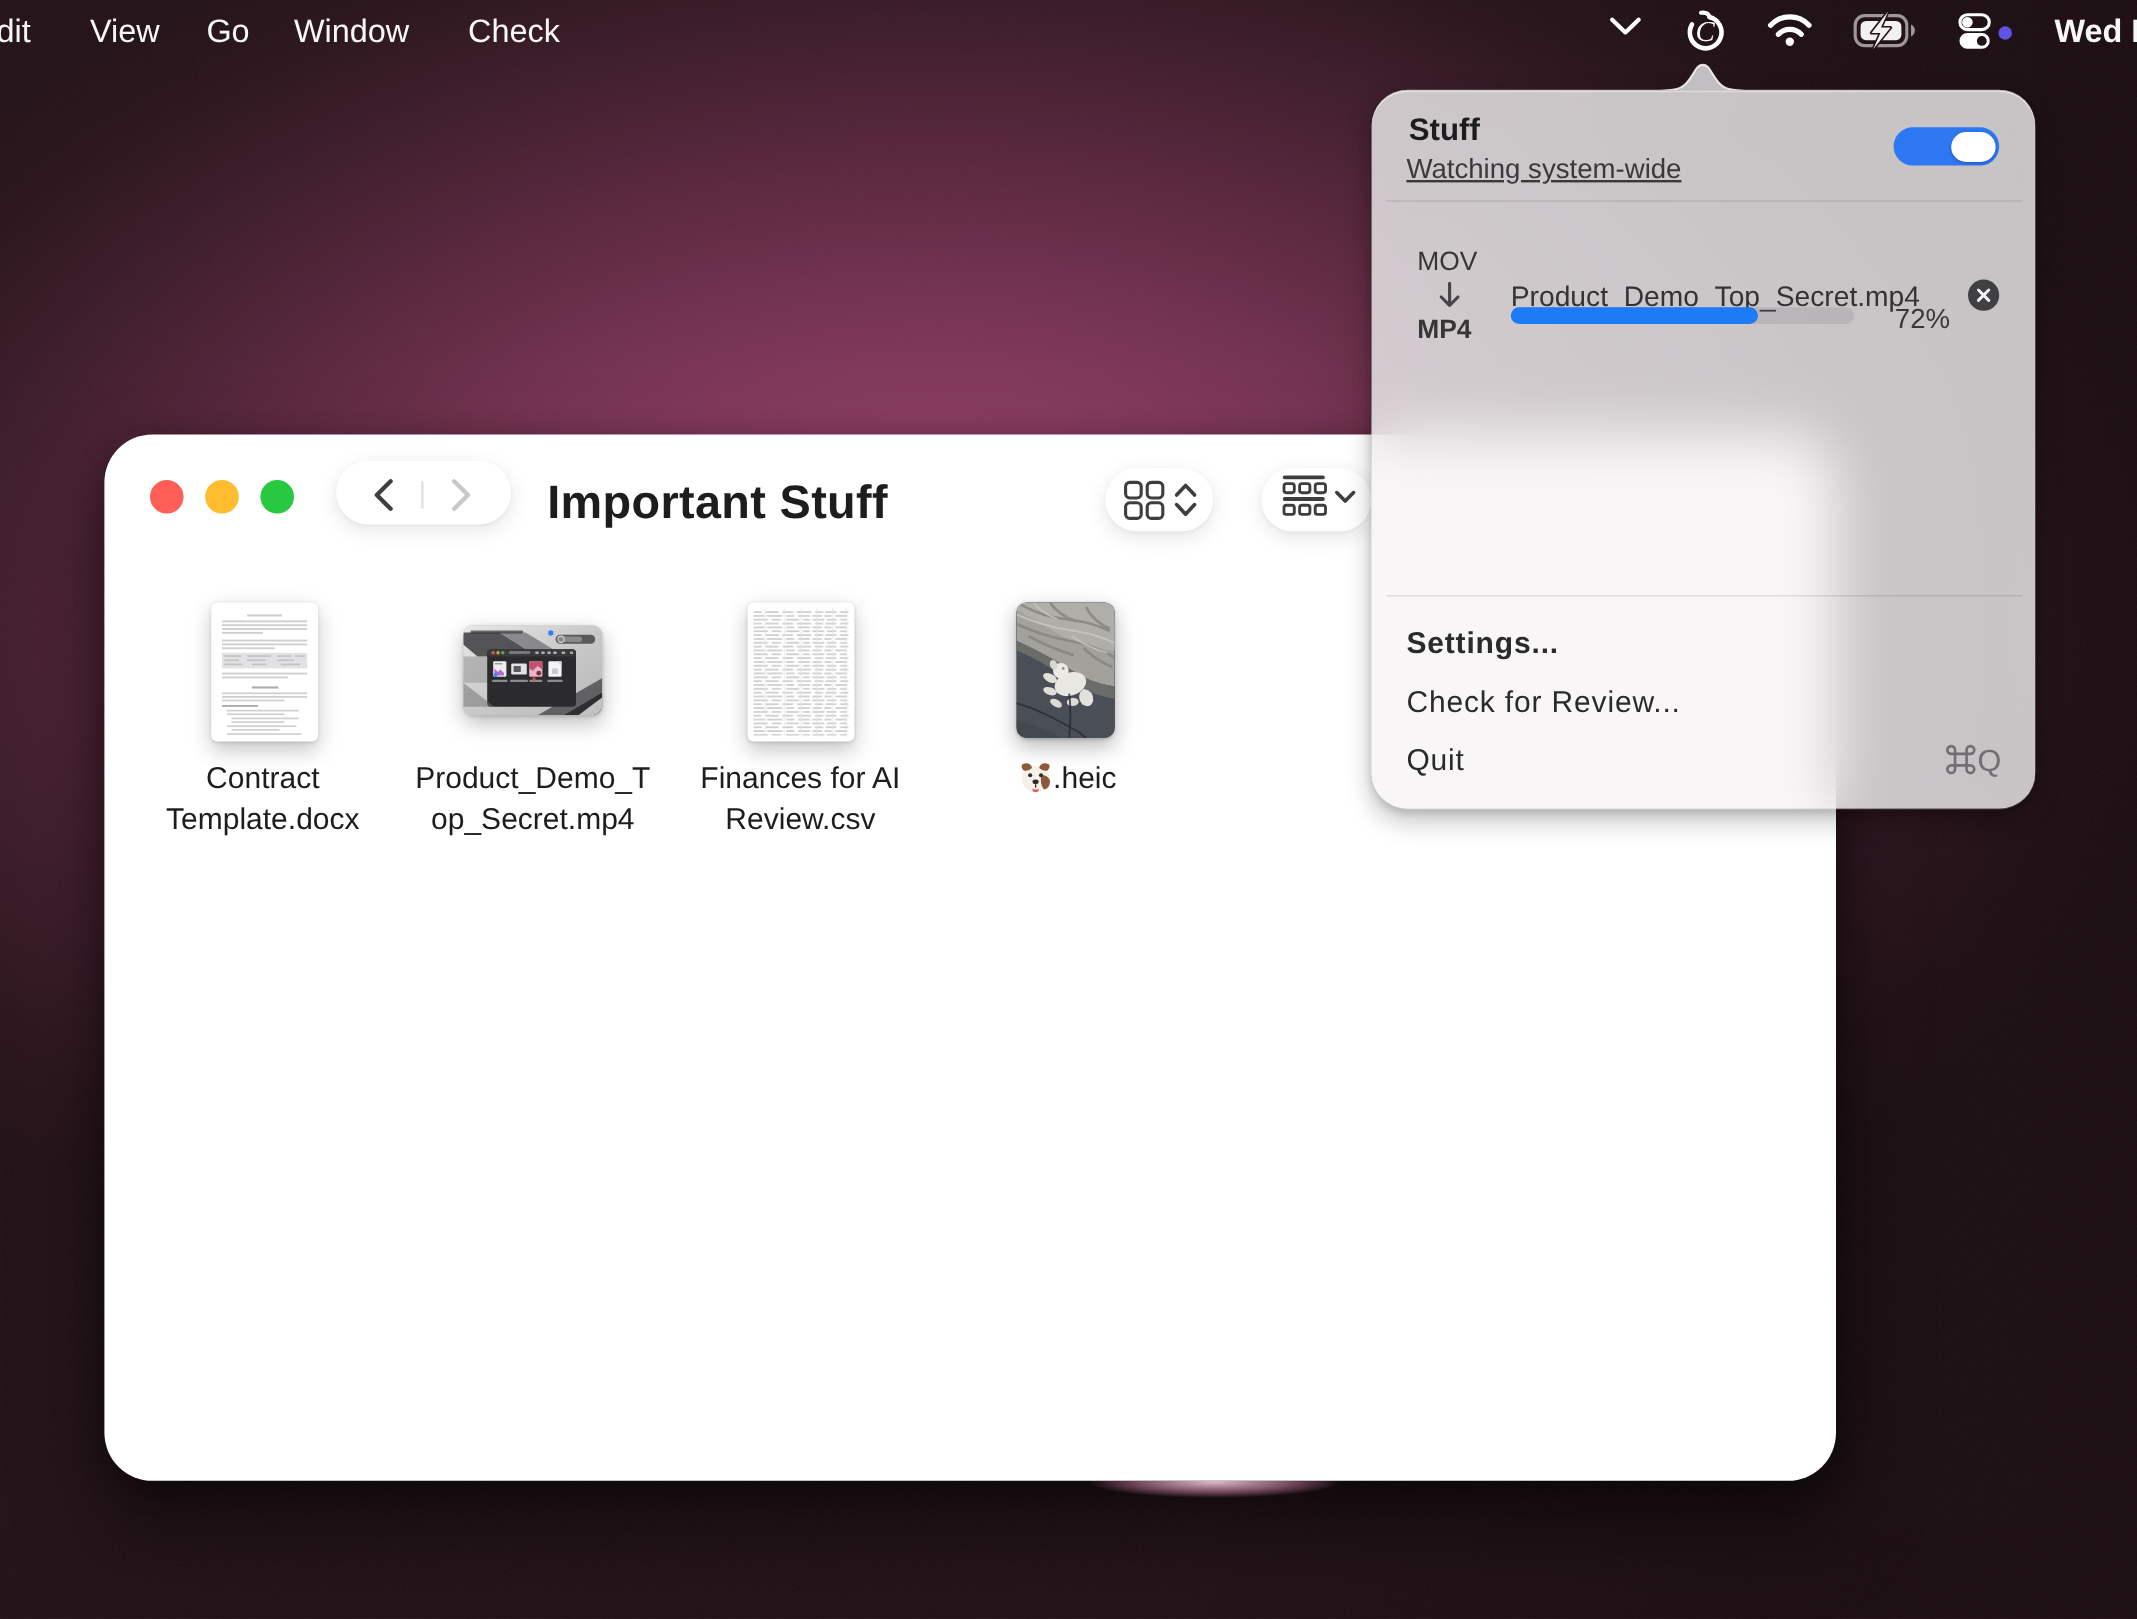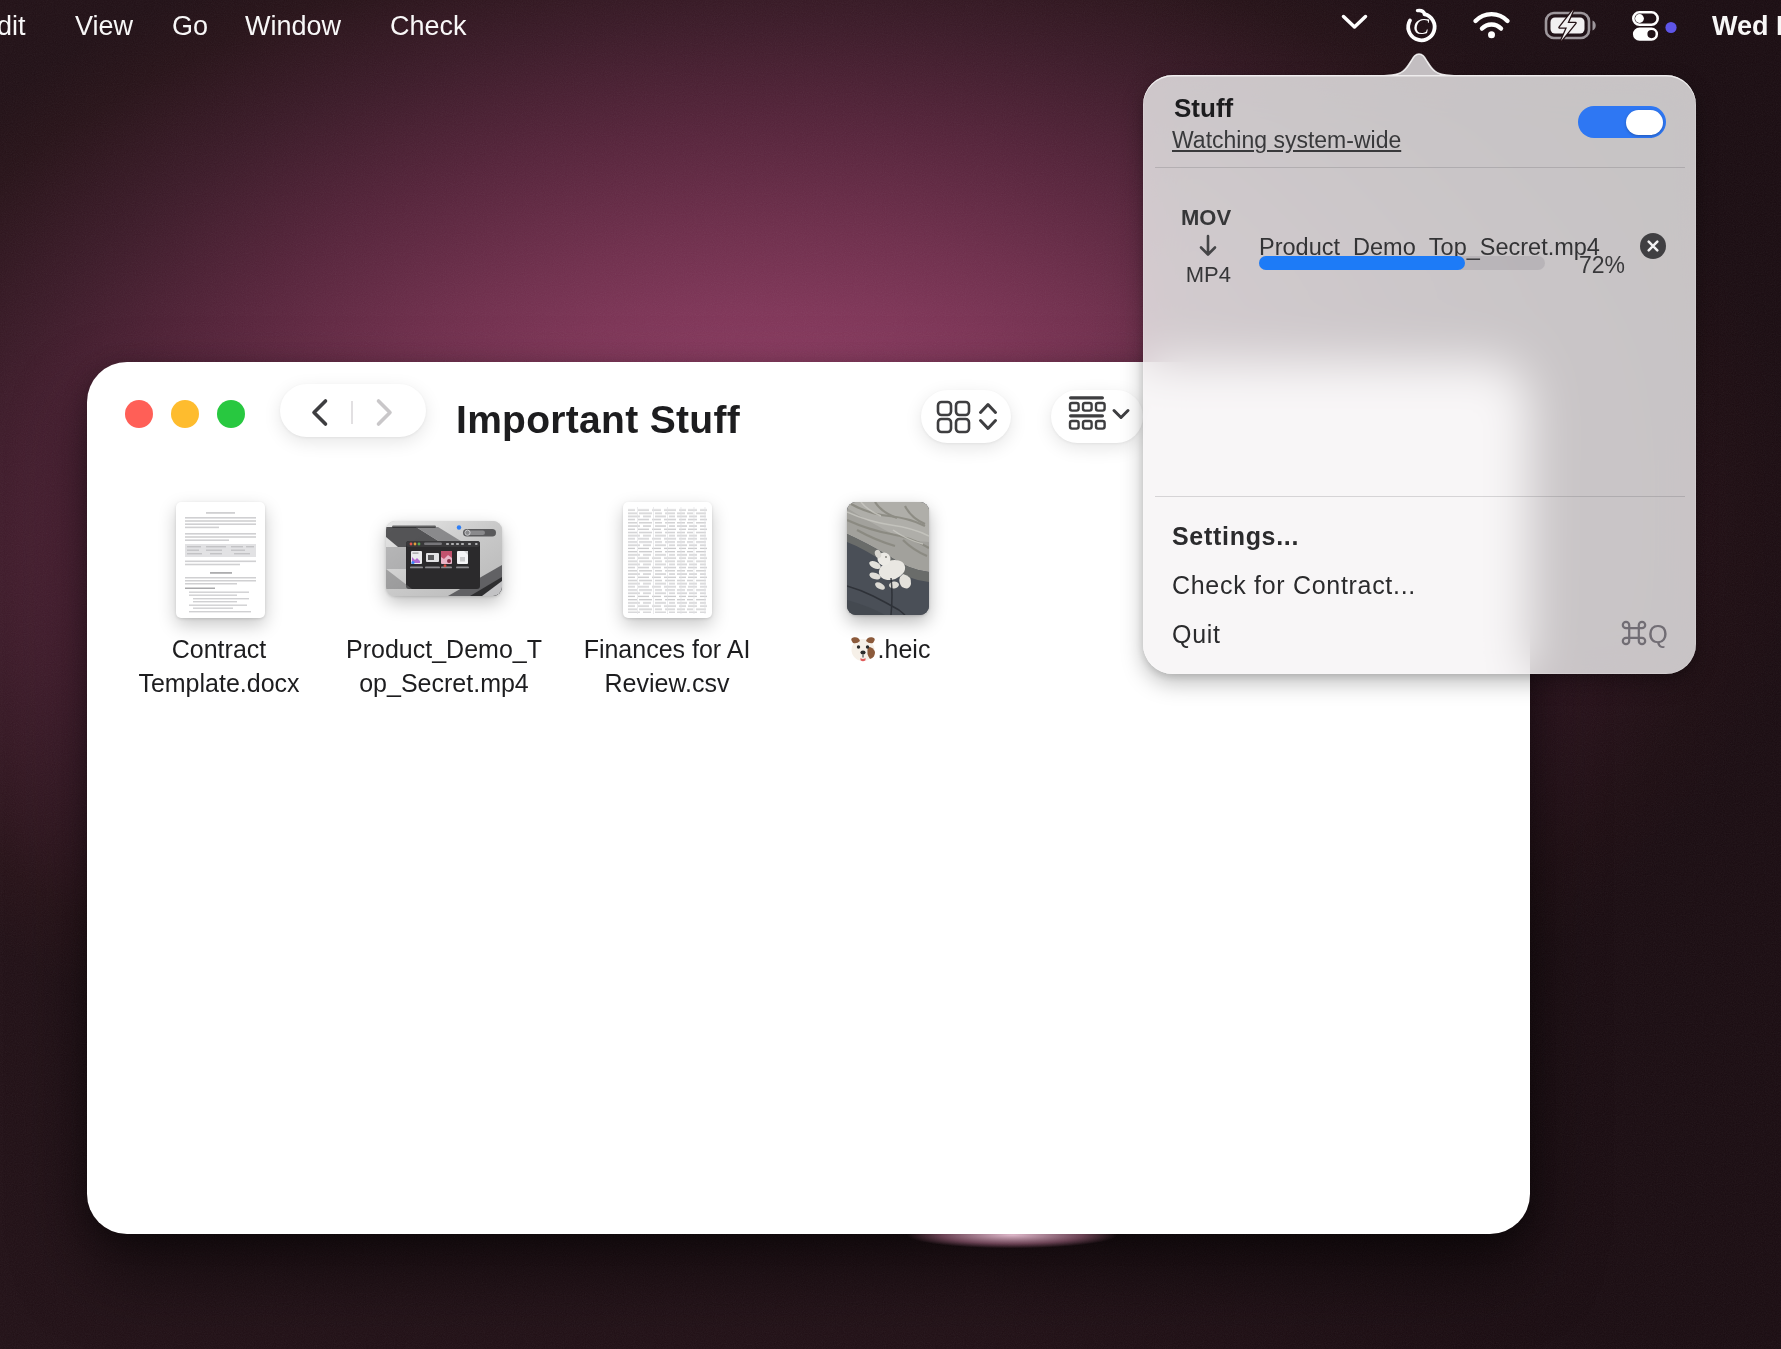--- a/index.html
+++ b/index.html
@@ -305,41 +305,41 @@
 
 <div id="popup-content" style="position:absolute; left:1143px; top:75px; width:553px; height:599px;">
   <div class="ptext" style="left:31px; top:18px; font-size:26px; font-weight:700; color:#1c1c1e;">Stuff</div>
   <div class="ptext" style="left:29px; top:52px; font-size:23px; color:#39393b;text-decoration:underline;">Watching system-wide</div>
 
   <div style="position:absolute; left:435px; top:31px; width:88px; height:32px; border-radius:16px; background:#2e77f3;">
     <div style="position:absolute; right:3.5px; top:3.5px; width:37px; height:25px; border-radius:12.5px; background:#fff; box-shadow:0 1px 3px rgba(0,0,0,0.25);"></div>
   </div>
   <div class="pdiv" style="left:12px; top:92px; width:530px;"></div>
 
-  <div class="ptext" style="left:38px; top:130px; width:50px; text-align:center; font-size:22px; font-weight:700; color:#363638;">MOV</div>
+  <div class="ptext" style="left:38px; top:130px; width:50px; text-align:center; font-size:22px; font-weight:400; color:#363638;">MOV</div>
   <svg style="position:absolute; left:53px; top:158px;" width="24" height="26" viewBox="0 0 24 26">
     <path d="M 12 3 L 12 21 M 5 14.5 L 12 21.5 L 19 14.5" fill="none" stroke="#454547" stroke-width="2.6" stroke-linecap="round" stroke-linejoin="round"></path>
   </svg>
-  <div class="ptext" style="left:38px; top:187px; width:50px; text-align:right; font-size:22px; font-weight:400; color:#363638;">MP4</div>
+  <div class="ptext" style="left:38px; top:187px; width:50px; text-align:left; font-size:22px; font-weight:700; color:#363638;">MP4</div>
 
   <div class="ptext" style="left:116px; top:131px; font-size:23.5px; color:#333335; white-space:nowrap;margin-top:28px;">Product_Demo_Top_Secret.mp4</div>
   <div style="position:absolute; left:116px; top:181px; width:286px; height:14px; border-radius:7px; background:rgba(118,115,124,0.20);">
     <div style="position:absolute; left:0; top:0; width:206px; height:14px; border-radius:7px; background:#1d7bf7;"></div>
   </div>
   <div class="ptext" style="left:436px; top:177px; font-size:23px; color:#39393b;">72%</div>
 
   <div style="position:absolute; left:497px; top:158px; width:26px; height:26px; border-radius:50%; background:#403f42;">
     <svg width="26" height="26" viewBox="0 0 26 26">
         <path d="M 8.7 8.7 L 17.3 17.3 M 17.3 8.7 L 8.7 17.3" stroke="#f2f1f3" stroke-width="2.5" stroke-linecap="round"></path>
       </svg>
   </div>
 
   <div class="pdiv" style="left:12px; top:421px; width:530px;"></div>
   <div class="ptext" style="left:29px; top:447px; font-size:25px; letter-spacing:0.7px; color:#2b2b2d;font-weight:bold;">Settings...</div>
-  <div class="ptext" style="left:29px; top:496px; font-size:25px; letter-spacing:0.7px; color:#2b2b2d;">Check for Contract...</div>
+  <div class="ptext" style="left:29px; top:496px; font-size:25px; letter-spacing:0.7px; color:#2b2b2d;">Check for Review...</div>
   <div class="ptext" style="left:29px; top:545px; font-size:25px; letter-spacing:0.7px; color:#2b2b2d;">Quit</div>
   <div class="ptext" style="left:477px; top:544px; font-size:25.5px; color:#716d74;"><svg width="28" height="28" viewBox="0 0 28 28" style="vertical-align:-4.5px;">
         <path d="M 9.2 9.2 L 9.2 6 A 3.2 3.2 0 1 0 6 9.2 L 22 9.2 A 3.2 3.2 0 1 0 18.8 6 L 18.8 22 A 3.2 3.2 0 1 0 22 18.8 L 6 18.8 A 3.2 3.2 0 1 0 9.2 22 Z" fill="none" stroke="#716d74" stroke-width="2.2"></path>
       </svg>Q</div>
 </div>
 
 <svg style="position:absolute; left:1338px; top:0;" width="350" height="50" viewBox="1338 0 350 50">
 
   <path d="M 1343.5 16.5 L 1354.5 27 L 1365.5 16.5" fill="none" stroke="#fff" stroke-width="3.5" stroke-linecap="round" stroke-linejoin="round"></path>
 

